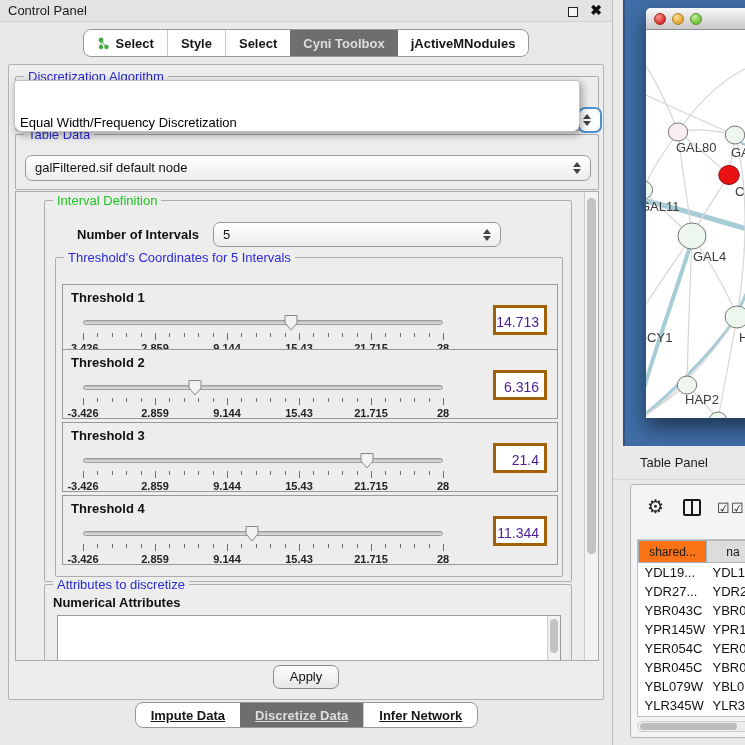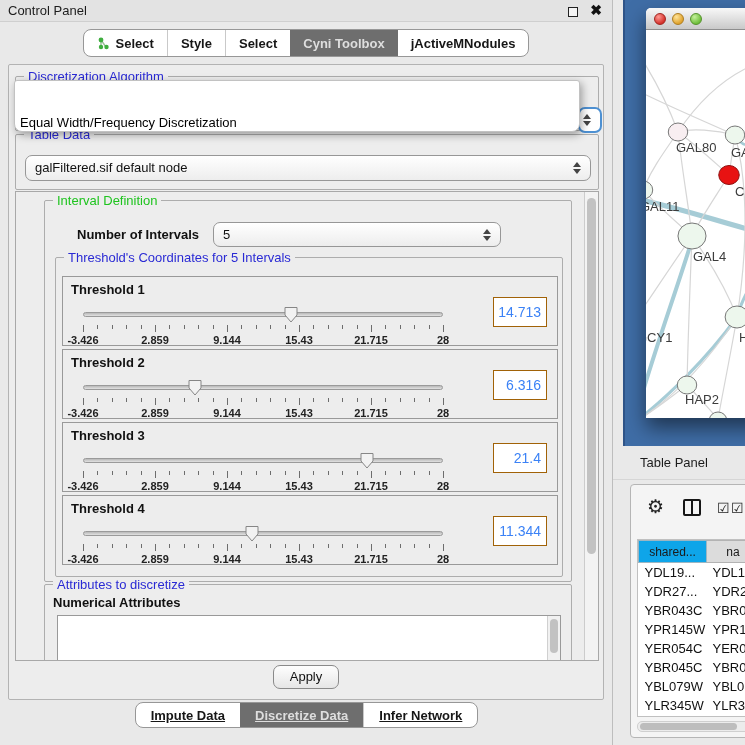--- a/index.html
+++ b/index.html
@@ -63,21 +63,21 @@
   .th-panel { position:absolute; left:6px; width:496px; height:70px; background:#ededed; border:1px solid #999; }
   .th-label { position:absolute; left:8px; top:5px; font-size:13px; font-weight:bold; color:#111; }
   .slider-zone { position:absolute; left:20px; top:28px; width:360px; height:40px; }
   .track { position:absolute; left:0; right:0; top:7px; height:5px; background:linear-gradient(#b8b8b8,#e2e2e2); border:1px solid #9a9a9a; border-radius:3px; }
   .thumb { position:absolute; top:1px; width:14px; height:17px; }
   .ticks { position:absolute; left:0; right:0; top:20px; height:8px; }
   .tick { position:absolute; top:0; width:1px; height:4px; background:#6d6d6d; }
   .tick.major { height:7px; }
   .scale-labels { position:absolute; left:0; right:0; top:29px; height:12px; }
   .scale-label { position:absolute; transform:translateX(-50%); font-size:11px; font-weight:bold; color:#222; white-space:nowrap; }
-  .th-value { position:absolute; right:10px; top:20px; width:54px; height:30px; background:#fff; border:1px solid #a16207; font-size:14px; color:#3b82f6; text-align:right; padding:6px 5px 0 0; }
+  .th-value { position:absolute; right:10px; top:20px; width:54px; height:30px; background:#fff; border:3px solid #a16207; font-size:14px; color:#4c1d95; text-align:right; padding:6px 5px 0 0; }
 
   .attrs-group { left:28px; top:392px; width:528px; height:140px; }
   .attrs-title { position:absolute; left:8px; top:10px; font-size:13px; font-weight:bold; color:#111; }
   .listbox { position:absolute; left:12px; top:30px; width:504px; height:104px; background:#fff; border:1px solid #999; overflow:hidden; }
   .list-item { font-size:13px; color:#111; padding:1px 0 1px 12px; height:16px; }
   .list-vscroll { position:absolute; right:0; top:0; width:13px; height:100%; background:#f1f1f1; border-left:1px solid #d0d0d0; }
   .list-thumb { position:absolute; left:2px; top:3px; width:8px; height:34px; border-radius:4px; background:#c2c2c2; }
 
   .apply-row { position:absolute; left:0; top:600px; width:100%; text-align:center; }
   .apply-btn { display:inline-block; padding:3px 16px 4px 16px; font-size:13px; color:#111; background:linear-gradient(#fefefe,#e6e6e6); border:1px solid #8a8a8a; border-radius:7px; }
@@ -104,21 +104,21 @@
   .tp-title { position:absolute; left:27px; top:9px; font-size:13px; color:#1c1c1c; }
   .table-panel-body { position:absolute; left:630px; top:484px; width:130px; height:254px; background:#f4f4f4; border:1px solid #b5b5b5; border-radius:4px; }
   .tp-toolbar { position:absolute; left:0; top:0; width:100%; height:48px; }
   .gear-icon { position:absolute; left:16px; top:11px; font-size:19px; color:#222; line-height:22px; }
   .split-icon { position:absolute; left:52px; top:14px; width:18px; height:17px; border:2px solid #161616; border-radius:2px; }
   .split-icon::after { content:""; position:absolute; left:50%; top:0; width:2px; height:100%; background:#161616; transform:translateX(-50%); }
   .cb-icon { position:absolute; top:15px; font-size:14px; color:#222; }
   .table-wrap { position:absolute; left:6px; top:54px; width:124px; height:178px; background:#fff; border:1px solid #c0c0c0; overflow:hidden; }
   .tbl { border-collapse:collapse; table-layout:fixed; }
   .tbl th { height:22px; font-size:12px; font-weight:normal; color:#1a1a1a; border:1px solid #9db6c2; }
-  .tbl th.c1 { width:71px; background:#0ea5e9;margin-top:19px; }
+  .tbl th.c1 { width:71px; background:#f97316;margin-top:19px; }
   .tbl th.c2 { width:80px; background:#dcdcdc; border-color:#b3b3b3; }
   .tbl td { height:19px; font-size:13px; color:#111; white-space:nowrap; overflow:hidden; padding-left:6px; background:#fff; }
   .hscroll { position:absolute; left:6px; top:236px; width:124px; height:11px; background:#ececec; border:1px solid #cfcfcf; border-radius:5px; }
   .hscroll-thumb { position:absolute; left:2px; top:1px; width:97px; height:7px; background:#bdbdbd; border-radius:4px; }
 </style>
 </head>
 <body>
 
 <div class="screen">
 
@@ -193,21 +193,21 @@
             <span class="combo-text">5</span>
             <span class="spinner">
                 <span class="up"></span>
                 <span class="down"></span>
               </span>
           </span>
 
           <div class="tgroup thr-group">
             <span class="tgroup-title t-blue">Threshold's Coordinates for 5 Intervals</span>
             <div id="thresholds-container">
-                <div class="th-panel" style="top: 18px; padding-left: 35px;">
+                <div class="th-panel" style="top: 26px; padding-left: 35px;">
     <span class="th-label">Threshold 1</span>
     <div class="slider-zone">
       <div class="track"></div>
       <svg class="thumb" viewBox="0 0 14 17" style="left: calc(57.7197% - 7px);">
         <polygon points="1,1.5 13,1.5 13,9 7,16 1,9" fill="#f2f2f2" stroke="#868686" stroke-width="1"></polygon>
       </svg>
       <div class="ticks">
                       <div class="tick major" style="left: 0%;"></div>
                       <div class="tick" style="left: 4%;"></div>
                       <div class="tick" style="left: 8%;"></div>

